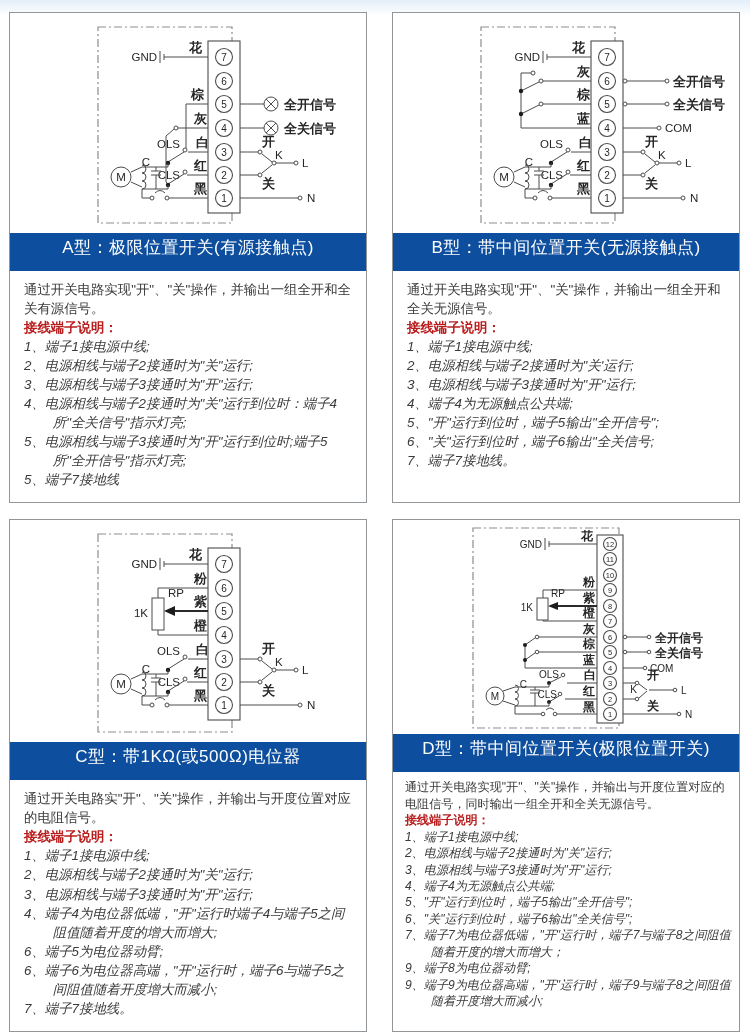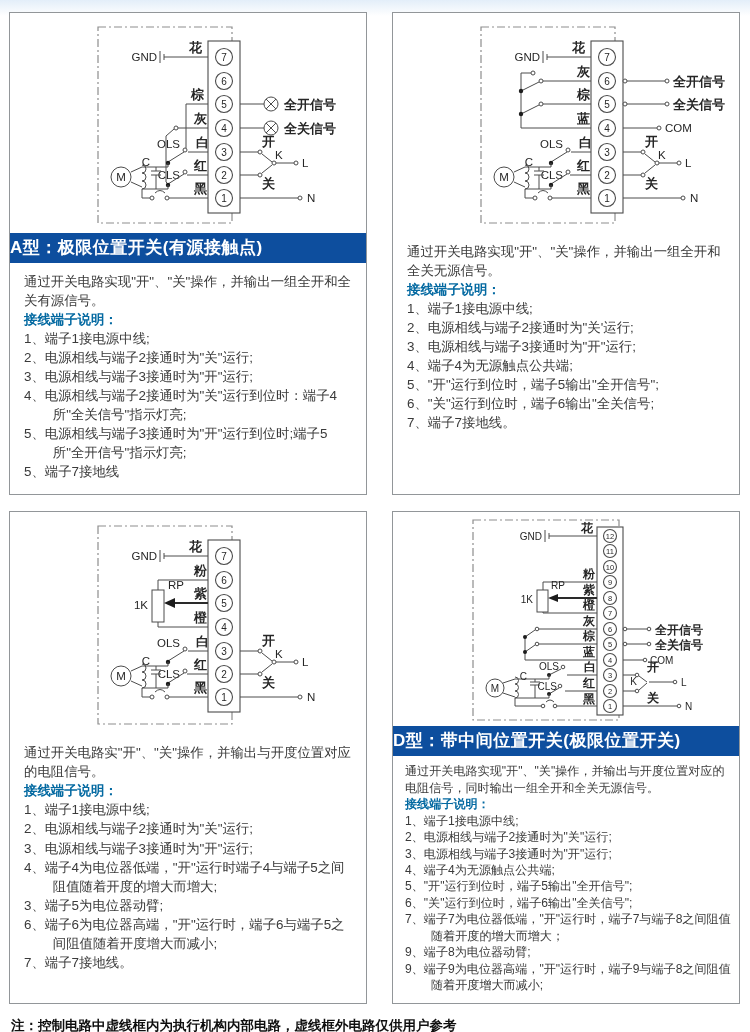--- a/index.html
+++ b/index.html
@@ -2,24 +2,24 @@
 <html><head>
 <meta charset="utf-8">
 <style>
   html,body{margin:0;padding:0;background:#fff;}
   body{width:750px;font-family:"Liberation Sans","DejaVu Sans",sans-serif;color:#383838;}
   .page{padding:12px 5px 10px 9px;background:linear-gradient(180deg,#e3eef9 0,#ffffff 16px);}
   .grid{display:grid;grid-template-columns:358px 348px;column-gap:25px;row-gap:16px;}
   .panel{border:1px solid #929699;background:#fff;display:flex;flex-direction:column;}
   .diagram{padding:2px 0 0 0;}
   .diagram svg{display:block;}
-  .bar{background:#0d4e9e;color:#fff;text-align:left;font-size:17px;font-weight:700;padding:3px 0 4px;letter-spacing:.5px;}
+  .bar{background:#0d4e9e;color:#fff;text-align:center;font-size:17px;font-weight:400;padding:3px 0 12px;letter-spacing:.5px;}
   .txt{padding:9px 12px 13px 14px;font-size:13.4px;line-height:1.42;color:#3a3a3a;}
-  .txt .head{font-weight:bold;color:#0369a1;}
-  .txt .item{text-indent:-2.15em;padding-left:2.15em;}
+  .txt .head{font-weight:bold;color:#b91c1c;}
+  .txt .item{text-indent:-2.15em;padding-left:2.15em;font-style:italic;}
   .panel-d .txt{font-size:12.1px;line-height:1.36;padding:7px 8px 10px 12px;}
   .note{font-size:13.5px;font-weight:bold;color:#0f0f0f;padding:13px 0 0 2px;}
   
   .w{stroke:#4c4c4c;stroke-width:1;fill:none;}
   .w2{stroke:#2a2a2a;stroke-width:2;fill:none;}
   .dashbox{fill:none;stroke:#8d8d8d;stroke-width:1.2;stroke-dasharray:8 3 2 3;}
   .strip{fill:#fff;stroke:#4c4c4c;stroke-width:1.1;}
   .tc{fill:#fff;stroke:#4c4c4c;stroke-width:1.1;}
   .oc{fill:#fff;stroke:#4c4c4c;stroke-width:1;}
   .dot{fill:#1c1c1c;stroke:none;}
@@ -223,20 +223,21 @@
         <text class="en" x="292" y="152">L</text>
         <path class="w" d="M230,160 H248"></path>
               <circle class="oc" cx="250" cy="160" r="2"></circle>
         <text class="cn" x="252" y="173">关</text>
         <path class="w" d="M230,183 H288"></path>
               <circle class="oc" cx="290" cy="183" r="2"></circle>
         <text class="en" x="297" y="187">N</text>
       </g>
     </svg>
    </div>
+   <div class="bar">B型：带中间位置开关(无源接触点)</div>
    <div class="txt">
      <div class="intro">通过开关电路实现"开"、"关"操作，并输出一组全开和全关无源信号。</div>
      <div class="head">接线端子说明：</div>
      <div class="item">1、端子1接电源中线;</div>
      <div class="item">2、电源相线与端子2接通时为"关'运行;</div>
      <div class="item">3、电源相线与端子3接通时为"开"运行;</div>
      <div class="item">4、端子4为无源触点公共端;</div>
      <div class="item">5、"开"运行到位时，端子5输出"全开信号";</div>
      <div class="item">6、"关"运行到位时，端子6输出"全关信号;</div>
      <div class="item">7、端子7接地线。</div>
@@ -319,28 +320,29 @@
         <text class="en" x="292" y="152">L</text>
         <path class="w" d="M230,160 H248"></path>
               <circle class="oc" cx="250" cy="160" r="2"></circle>
         <text class="cn" x="252" y="173">关</text>
         <path class="w" d="M230,183 H288"></path>
               <circle class="oc" cx="290" cy="183" r="2"></circle>
         <text class="en" x="297" y="187">N</text>
       </g>
     </svg>
    </div>
+   <div class="bar">C型：带1KΩ(或500Ω)电位器</div>
    <div class="txt">
      <div class="intro">通过开关电路实"开"、"关"操作，并输出与开度位置对应的电阻信号。</div>
      <div class="head">接线端子说明：</div>
      <div class="item">1、端子1接电源中线;</div>
      <div class="item">2、电源相线与端子2接通时为"关"运行;</div>
      <div class="item">3、电源相线与端子3接通时为"开"运行;</div>
      <div class="item">4、端子4为电位器低端，"开"运行时端子4与端子5之间阻值随着开度的增大而增大;</div>
-     <div class="item">3、端子5为电位器动臂;</div>
+     <div class="item">6、端子5为电位器动臂;</div>
      <div class="item">6、端子6为电位器高端，"开"运行时，端子6与端子5之间阻值随着开度增大而减小;</div>
      <div class="item">7、端子7接地线。</div>
    </div>
   </div>
 
   <div class="panel panel-d">
    <div class="diagram">
     <svg width="356" height="212" viewBox="0 0 356 212">
       <rect class="dashbox" x="80" y="6" width="146" height="200"></rect>
       <g>

